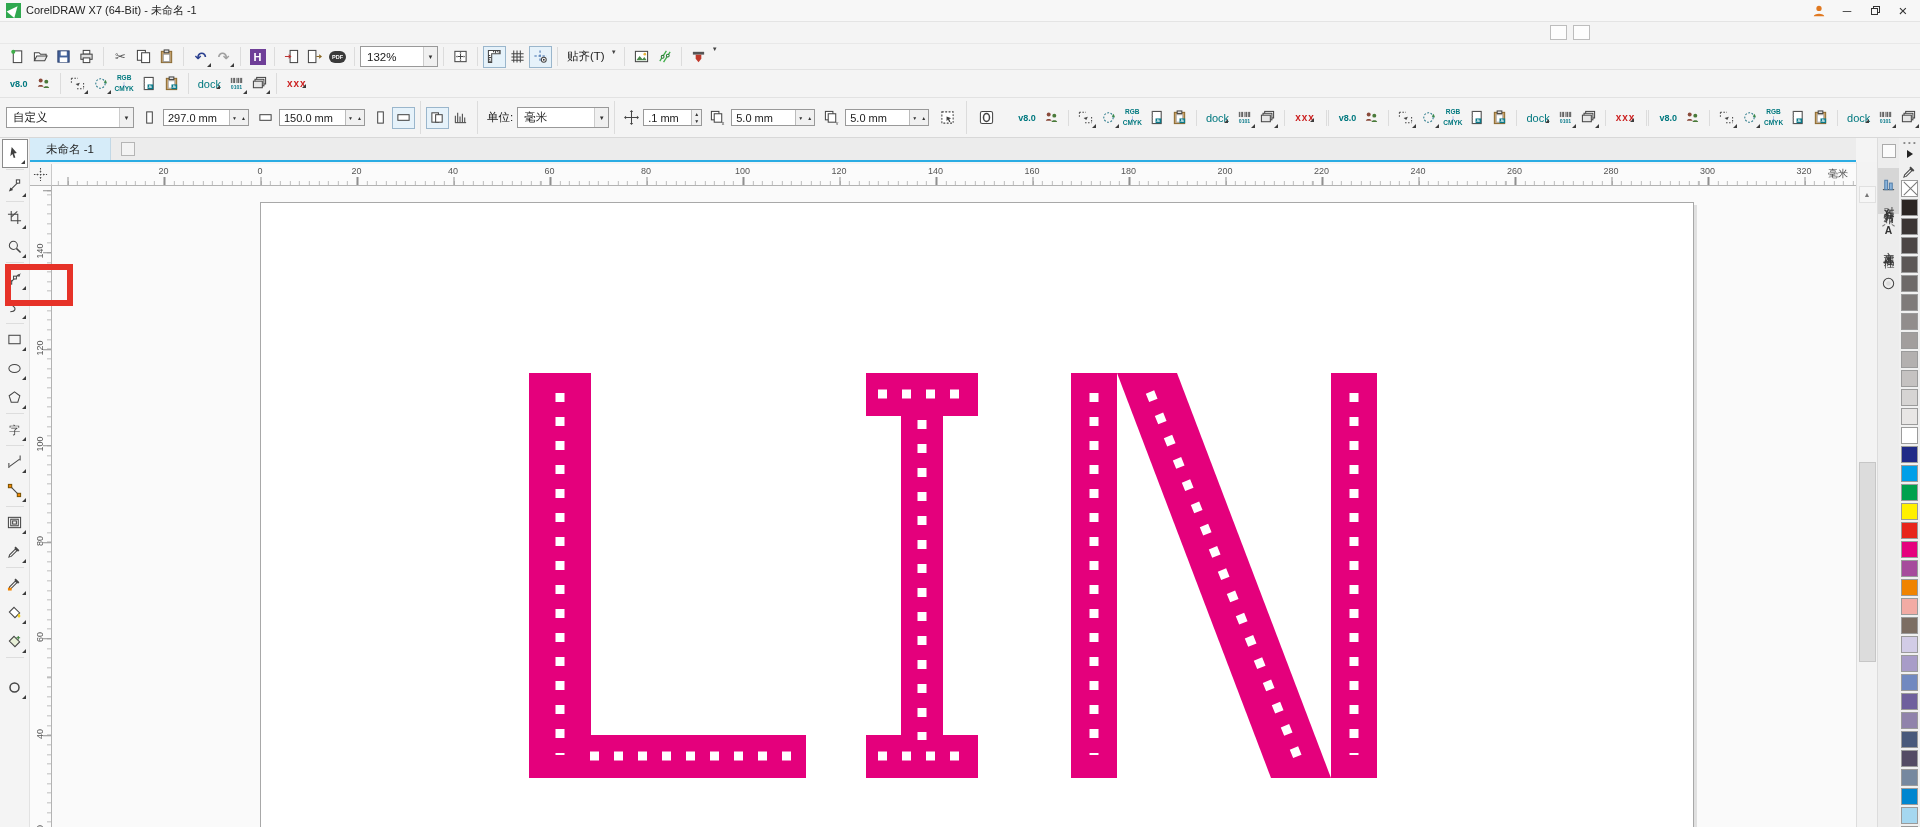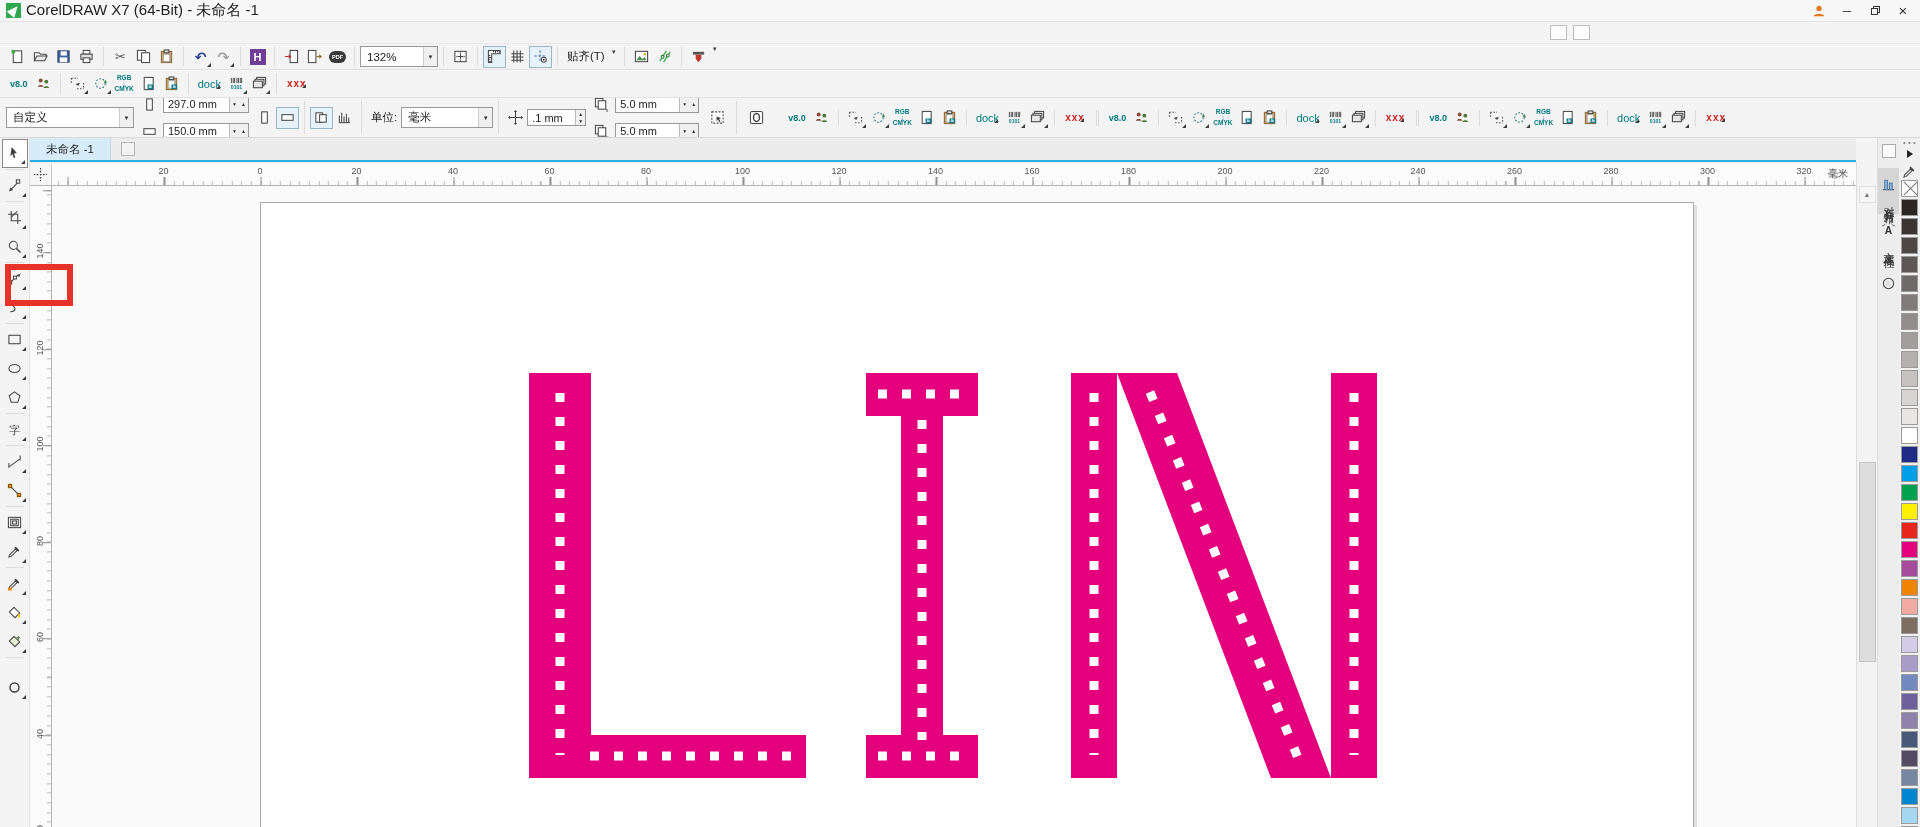--- a/index.html
+++ b/index.html
@@ -6,21 +6,21 @@
   *{box-sizing:border-box;margin:0;padding:0}
   html,body{margin:0;background:#888}
   #app{position:relative;width:1920px;height:827px;overflow:hidden;background:#f4f4f4;
        font-family:"Liberation Sans","DejaVu Sans",sans-serif;color:#1a1a1a;-webkit-user-select:none}
   
   .titlebar{position:absolute;left:0;top:0;width:100%;height:22px;background:#f7f7f7;
             border-bottom:1px solid #e4e4e4;display:flex;align-items:center;padding:0 4px}
   .applogo{width:15px;height:15px;margin:0 5px 0 2px;background:#2fa84f;position:relative;flex:0 0 auto}
   .applogo:before{content:"";position:absolute;left:3px;top:2px;width:0;height:0;
             border-left:5px solid transparent;border-right:5px solid transparent;border-bottom:11px solid #fff;transform:rotate(40deg)}
-  .title-text{font-size:15px;color:#222}
+  .title-text{font-size:11px;color:#222}
   .tb-right{margin-left:auto;display:flex;align-items:center;gap:2px}
   .winbtn{width:26px;height:18px;display:flex;align-items:center;justify-content:center;font-size:12px;color:#333}
   .user-ic svg{display:block}
   .restore-glyph{position:relative;width:9px;height:9px}
   .restore-glyph i{position:absolute;border:1px solid #333;width:7px;height:7px;display:block}
   .restore-glyph i:first-child{left:2px;top:0}
   .restore-glyph i:last-child{left:0;top:2px;background:#f7f7f7}
   
   .menubar{position:absolute;left:0;top:22px;width:100%;height:22px;background:#f4f4f4;
            border-bottom:1px solid #e8e8e8;display:flex;align-items:center;padding-left:6px}
@@ -44,21 +44,21 @@
   .combo{display:flex;align-items:center;background:#fff;border:1px solid #999;height:21px;
          font-size:11.5px;padding-left:6px;flex:0 0 auto}
   .combo .dd{width:14px;height:100%;display:flex;align-items:center;justify-content:center;
              font-size:6px;color:#333;border-left:1px solid #ccc;background:#f0f0f0;margin-left:5px}
   .spin{display:flex;align-items:center;background:#fff;border:1px solid #999;height:17px;
         font-size:11px;flex:0 0 auto}
   .spin .v{padding:0 4px;flex:1;white-space:nowrap}
   .spin .ud{display:flex;border-left:1px solid #bbb;height:100%}
   .spin .ud b{width:9px;display:flex;align-items:center;justify-content:center;font-size:5px;
               color:#333;background:#f0f0f0;font-weight:normal}
-  .stack{display:flex;flex-direction:column;gap:5px;margin:0 4px;flex:0 0 auto}
+  .stack{display:flex;flex-direction:row;gap:5px;margin:0 4px;flex:0 0 auto}
   .srow{display:flex;align-items:center;gap:2px}
   .lbl{font-size:11.5px;margin:0 4px;white-space:nowrap}
   .tealtxt{color:#00787f;font-size:9px;font-weight:bold;white-space:nowrap;margin:0 4px;position:relative}
   .rgbcmyk{display:flex;flex-direction:column;align-items:center;color:#00787f;font-size:6.5px;
            font-weight:bold;line-height:5.5px;margin:0 3px}
   .rgbcmyk .arr{color:#2a5fbf;font-size:7px}
   .xxx{color:#c22;font-weight:bold;font-size:10px;letter-spacing:1px;margin:0 5px;position:relative}
   .pdfic{background:#3a3a3a;color:#fff;font-size:5.5px;font-weight:bold;border-radius:6px;padding:3px 3px}
   .hbadge{width:16px;height:16px;background:#6f3f98;color:#fff;font-weight:bold;font-size:11px;
           display:flex;align-items:center;justify-content:center}

